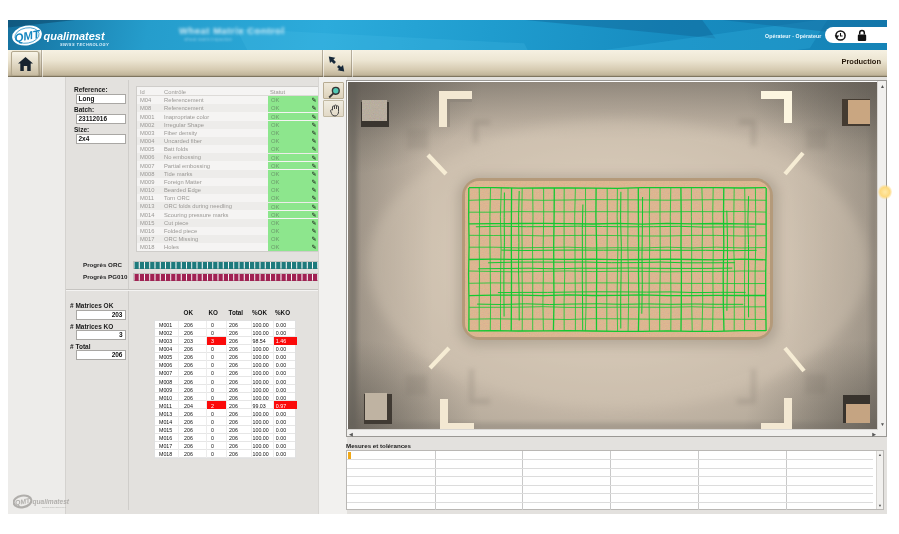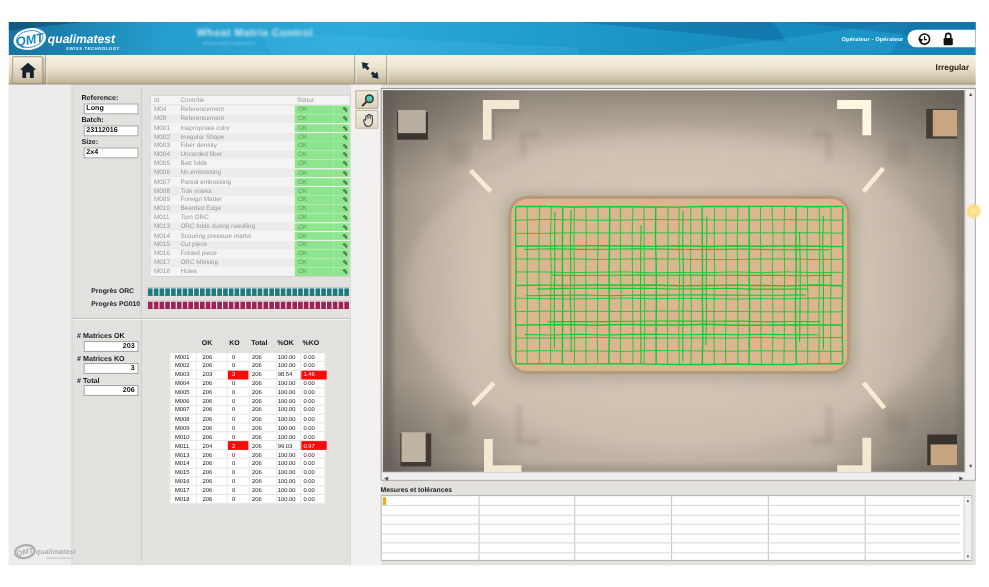--- a/index.html
+++ b/index.html
@@ -135,21 +135,21 @@
   <div class="tsep" style="left:314px"></div>
   <div id="expandic"><svg width="17" height="16" viewBox="0 0 17 16">
           <g fill="#17293a">
             <path d="M0.8 0.5 L7.3 1.8 L2 7 Z"></path>
             <path d="M3.2 3.2 L7 7" stroke="#17293a" stroke-width="2.7"></path>
             <path d="M16.2 15.5 L9.7 14.2 L15 9 Z"></path>
             <path d="M10 10 L13.8 13.8" stroke="#17293a" stroke-width="2.7"></path>
           </g>
         </svg></div>
   <div class="tsep" style="left:343px"></div>
-  <div id="prodtxt">Irregular</div>
+  <div id="prodtxt">Production</div>
 </div>
 
 <div id="main" class="abs">
   <div id="leftstrip" class="abs"></div>
   <div id="glogo" class="abs"><svg width="58" height="19" viewBox="0 0 110 36">
           <g transform="rotate(-10 18 16)">
             <ellipse cx="18" cy="16" rx="17" ry="11" fill="none" stroke="#aaa8a5" stroke-width="4"></ellipse>
             <text x="18" y="21" text-anchor="middle" font-family="Liberation Sans,sans-serif" font-size="13" font-weight="bold" font-style="italic" fill="#aaa8a5">QMT</text>
           </g>
           <text x="37" y="21" font-family="Liberation Sans,sans-serif" font-size="12.5" font-weight="bold" font-style="italic" fill="#aaa8a5">qualimatest</text>

